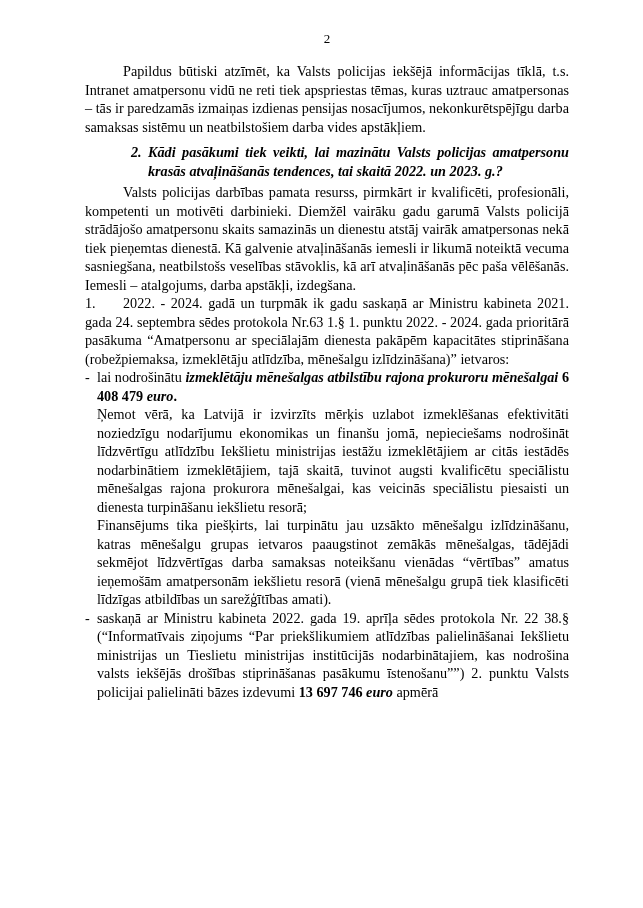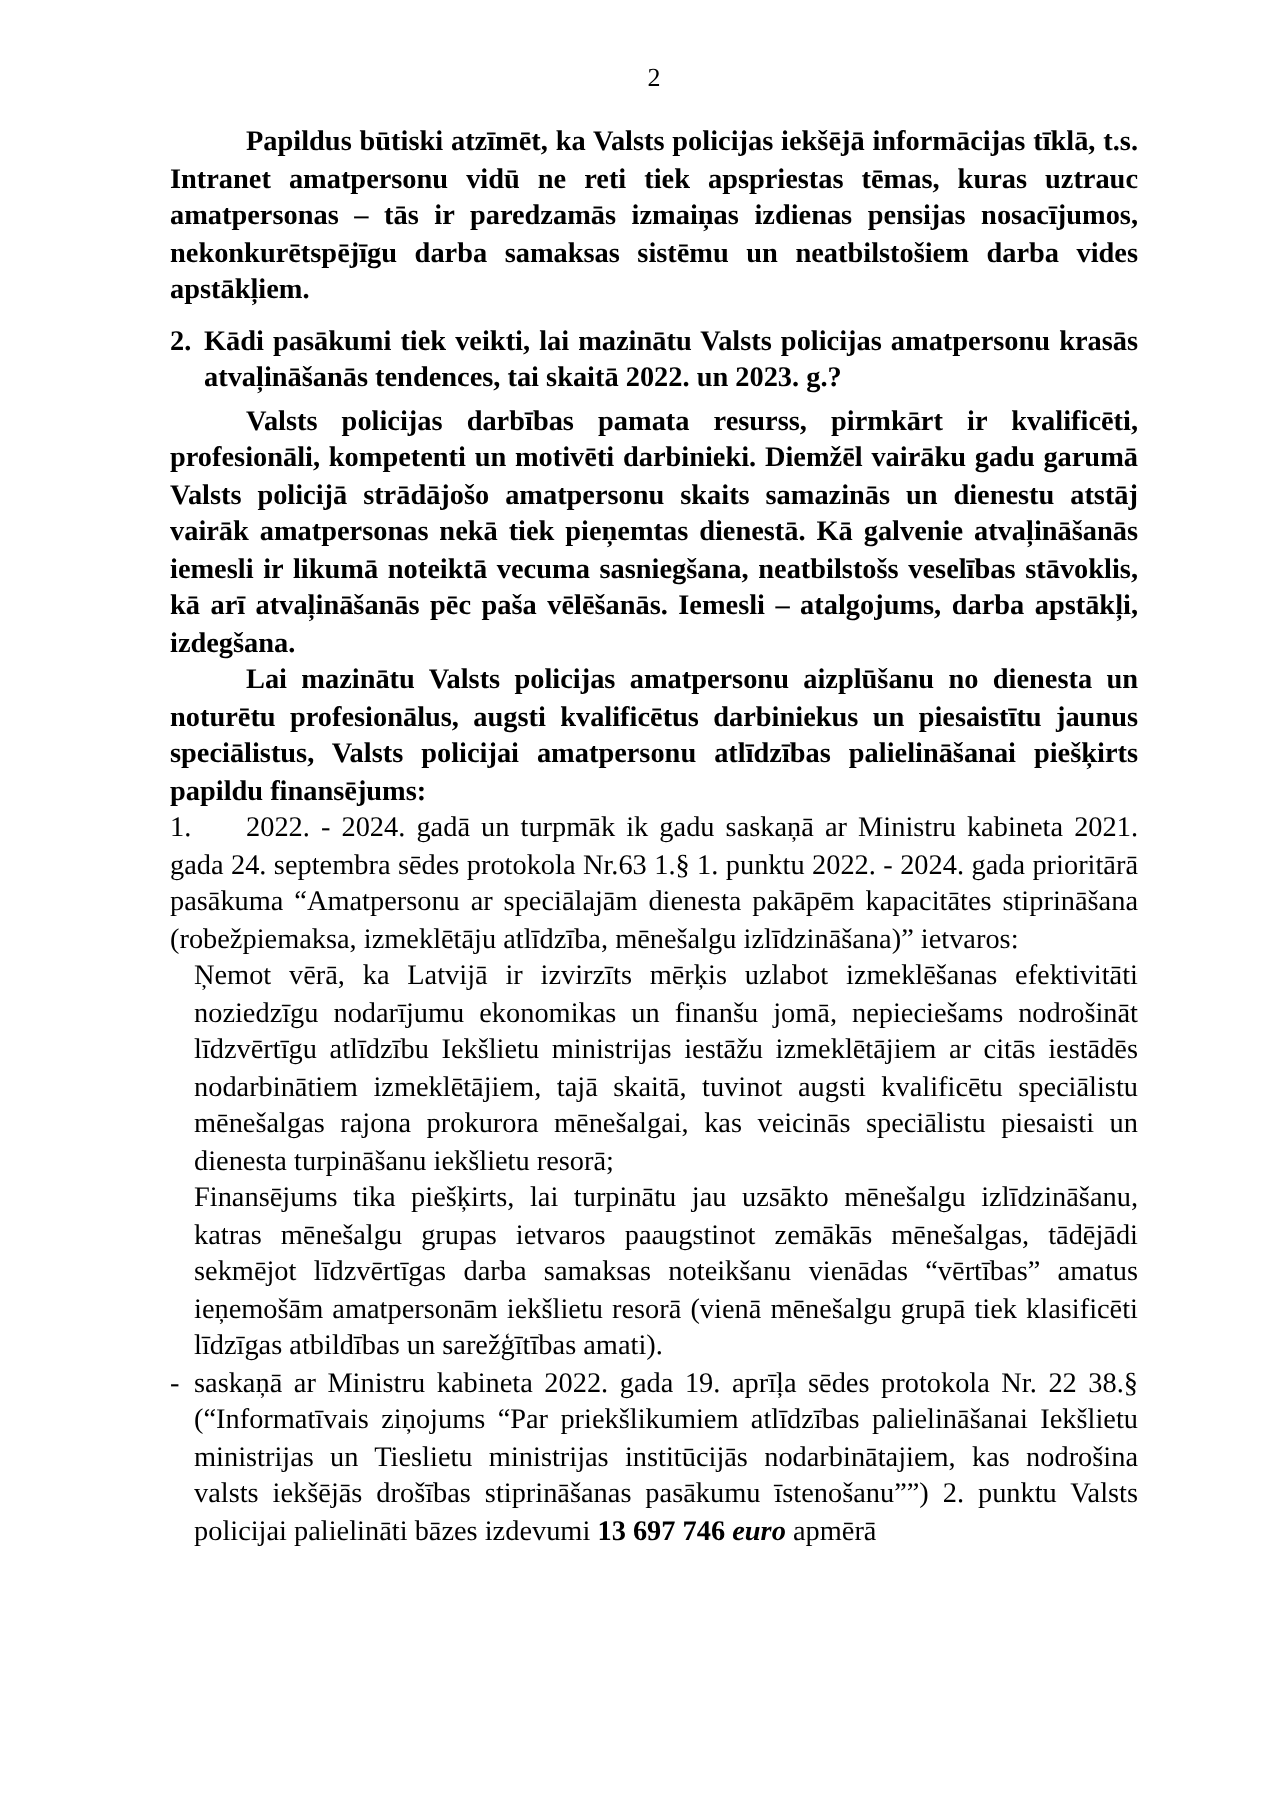--- a/index.html
+++ b/index.html
@@ -24,27 +24,29 @@
     font-size: 13px;
   }
   .content {
     position: absolute;
     top: 62px;
     left: 85px;
     width: 484px;
     text-align: justify;
   }
   p { margin: 0; padding: 0; }
-  .indent { text-indent: 38px; font-weight: bold; }
+  .indent { text-indent: 38px; }
   .heading {
     font-weight: bold;
+    font-style: italic;
     padding-left: 17px;
     text-indent: -17px;
     margin-top: 7px;
     margin-bottom: 3px;
+    margin-left: 46px;
   }
   .hnum { display: inline-block; width: 17px; text-indent: 0; }
   .item { }
   .inum { display: inline-block; width: 38px; text-indent: 0; }
   .dash { padding-left: 12px; text-indent: -12px; }
   .marker { display: inline-block; width: 12px; text-indent: 0; }
   .note { margin-left: 12px; }
   .b  { font-weight: bold; }
   .bi { font-weight: bold; font-style: italic; }
 </style>
@@ -56,24 +58,24 @@
   <div class="page-number">2</div>
 
   <div class="content">
 
     <p class="indent">Papildus būtiski atzīmēt, ka Valsts policijas iekšējā informācijas tīklā, t.s. Intranet amatpersonu vidū ne reti tiek apspriestas tēmas, kuras uztrauc amatpersonas – tās ir paredzamās izmaiņas izdienas pensijas nosacījumos, nekonkurētspējīgu darba samaksas sistēmu un neatbilstošiem darba vides apstākļiem.</p>
 
     <p class="heading"><span class="hnum">2.</span><span>Kādi pasākumi tiek veikti, lai mazinātu Valsts policijas amatpersonu krasās atvaļināšanās tendences, tai skaitā 2022. un 2023. g.?</span></p>
 
     <p class="indent">Valsts policijas darbības pamata resurss, pirmkārt ir kvalificēti, profesionāli, kompetenti un motivēti darbinieki. Diemžēl vairāku gadu garumā Valsts policijā strādājošo amatpersonu skaits samazinās un dienestu atstāj vairāk amatpersonas nekā tiek pieņemtas dienestā. Kā galvenie atvaļināšanās iemesli ir likumā noteiktā vecuma sasniegšana, neatbilstošs veselības stāvoklis, kā arī atvaļināšanās pēc paša vēlēšanās. Iemesli – atalgojums, darba apstākļi, izdegšana.</p>
 
-    <p class="indent">Lai mazinātu Valsts policijas amatpersonu aizplūšanu no dienesta un noturētu profesionālus, augsti kvalificētus darbiniekus un piesaistītu jaunus speciālistus, Valsts policijai amatpersonu atlīdzības palielināšanai piešķirts papildu finansējums:</p>
 
     <p class="item"><span class="inum">1.</span><span>2022. - 2024. gadā un turpmāk ik gadu saskaņā ar Ministru kabineta 2021. gada 24. septembra sēdes protokola Nr.63 1.§ 1. punktu 2022. - 2024. gada prioritārā pasākuma “Amatpersonu ar speciālajām dienesta pakāpēm kapacitātes stiprināšana (robežpiemaksa, izmeklētāju atlīdzība, mēnešalgu izlīdzināšana)” ietvaros:</span></p>
 
+    <p class="dash"><span class="marker">-</span><span>lai nodrošinātu </span><span class="bi">izmeklētāju mēnešalgas atbilstību rajona prokuroru mēnešalgai</span><span class="b"> 6 408 479 </span><span class="bi">euro</span><span class="b">.</span></p>
 
     <p class="note">Ņemot vērā, ka Latvijā ir izvirzīts mērķis uzlabot izmeklēšanas efektivitāti noziedzīgu nodarījumu ekonomikas un finanšu jomā, nepieciešams nodrošināt līdzvērtīgu atlīdzību Iekšlietu ministrijas iestāžu izmeklētājiem ar citās iestādēs nodarbinātiem izmeklētājiem, tajā skaitā, tuvinot augsti kvalificētu speciālistu mēnešalgas rajona prokurora mēnešalgai, kas veicinās speciālistu piesaisti un dienesta turpināšanu iekšlietu resorā;</p>
 
 
     <p class="note">Finansējums tika piešķirts, lai turpinātu jau uzsākto mēnešalgu izlīdzināšanu, katras mēnešalgu grupas ietvaros paaugstinot zemākās mēnešalgas, tādējādi sekmējot līdzvērtīgas darba samaksas noteikšanu vienādas “vērtības” amatus ieņemošām amatpersonām iekšlietu resorā (vienā mēnešalgu grupā tiek klasificēti līdzīgas atbildības un sarežģītības amati).</p>
 
 
     <p class="dash"><span class="marker">-</span><span>saskaņā ar Ministru kabineta 2022. gada 19. aprīļa sēdes protokola Nr. 22 38.§ (“Informatīvais ziņojums “Par priekšlikumiem atlīdzības palielināšanai Iekšlietu ministrijas un Tieslietu ministrijas institūcijās nodarbinātajiem, kas nodrošina valsts iekšējās drošības stiprināšanas pasākumu īstenošanu””) 2. punktu Valsts policijai palielināti bāzes izdevumi </span><span class="b">13 697 746 </span><span class="bi">euro</span><span> apmērā</span></p>
 
   </div>

